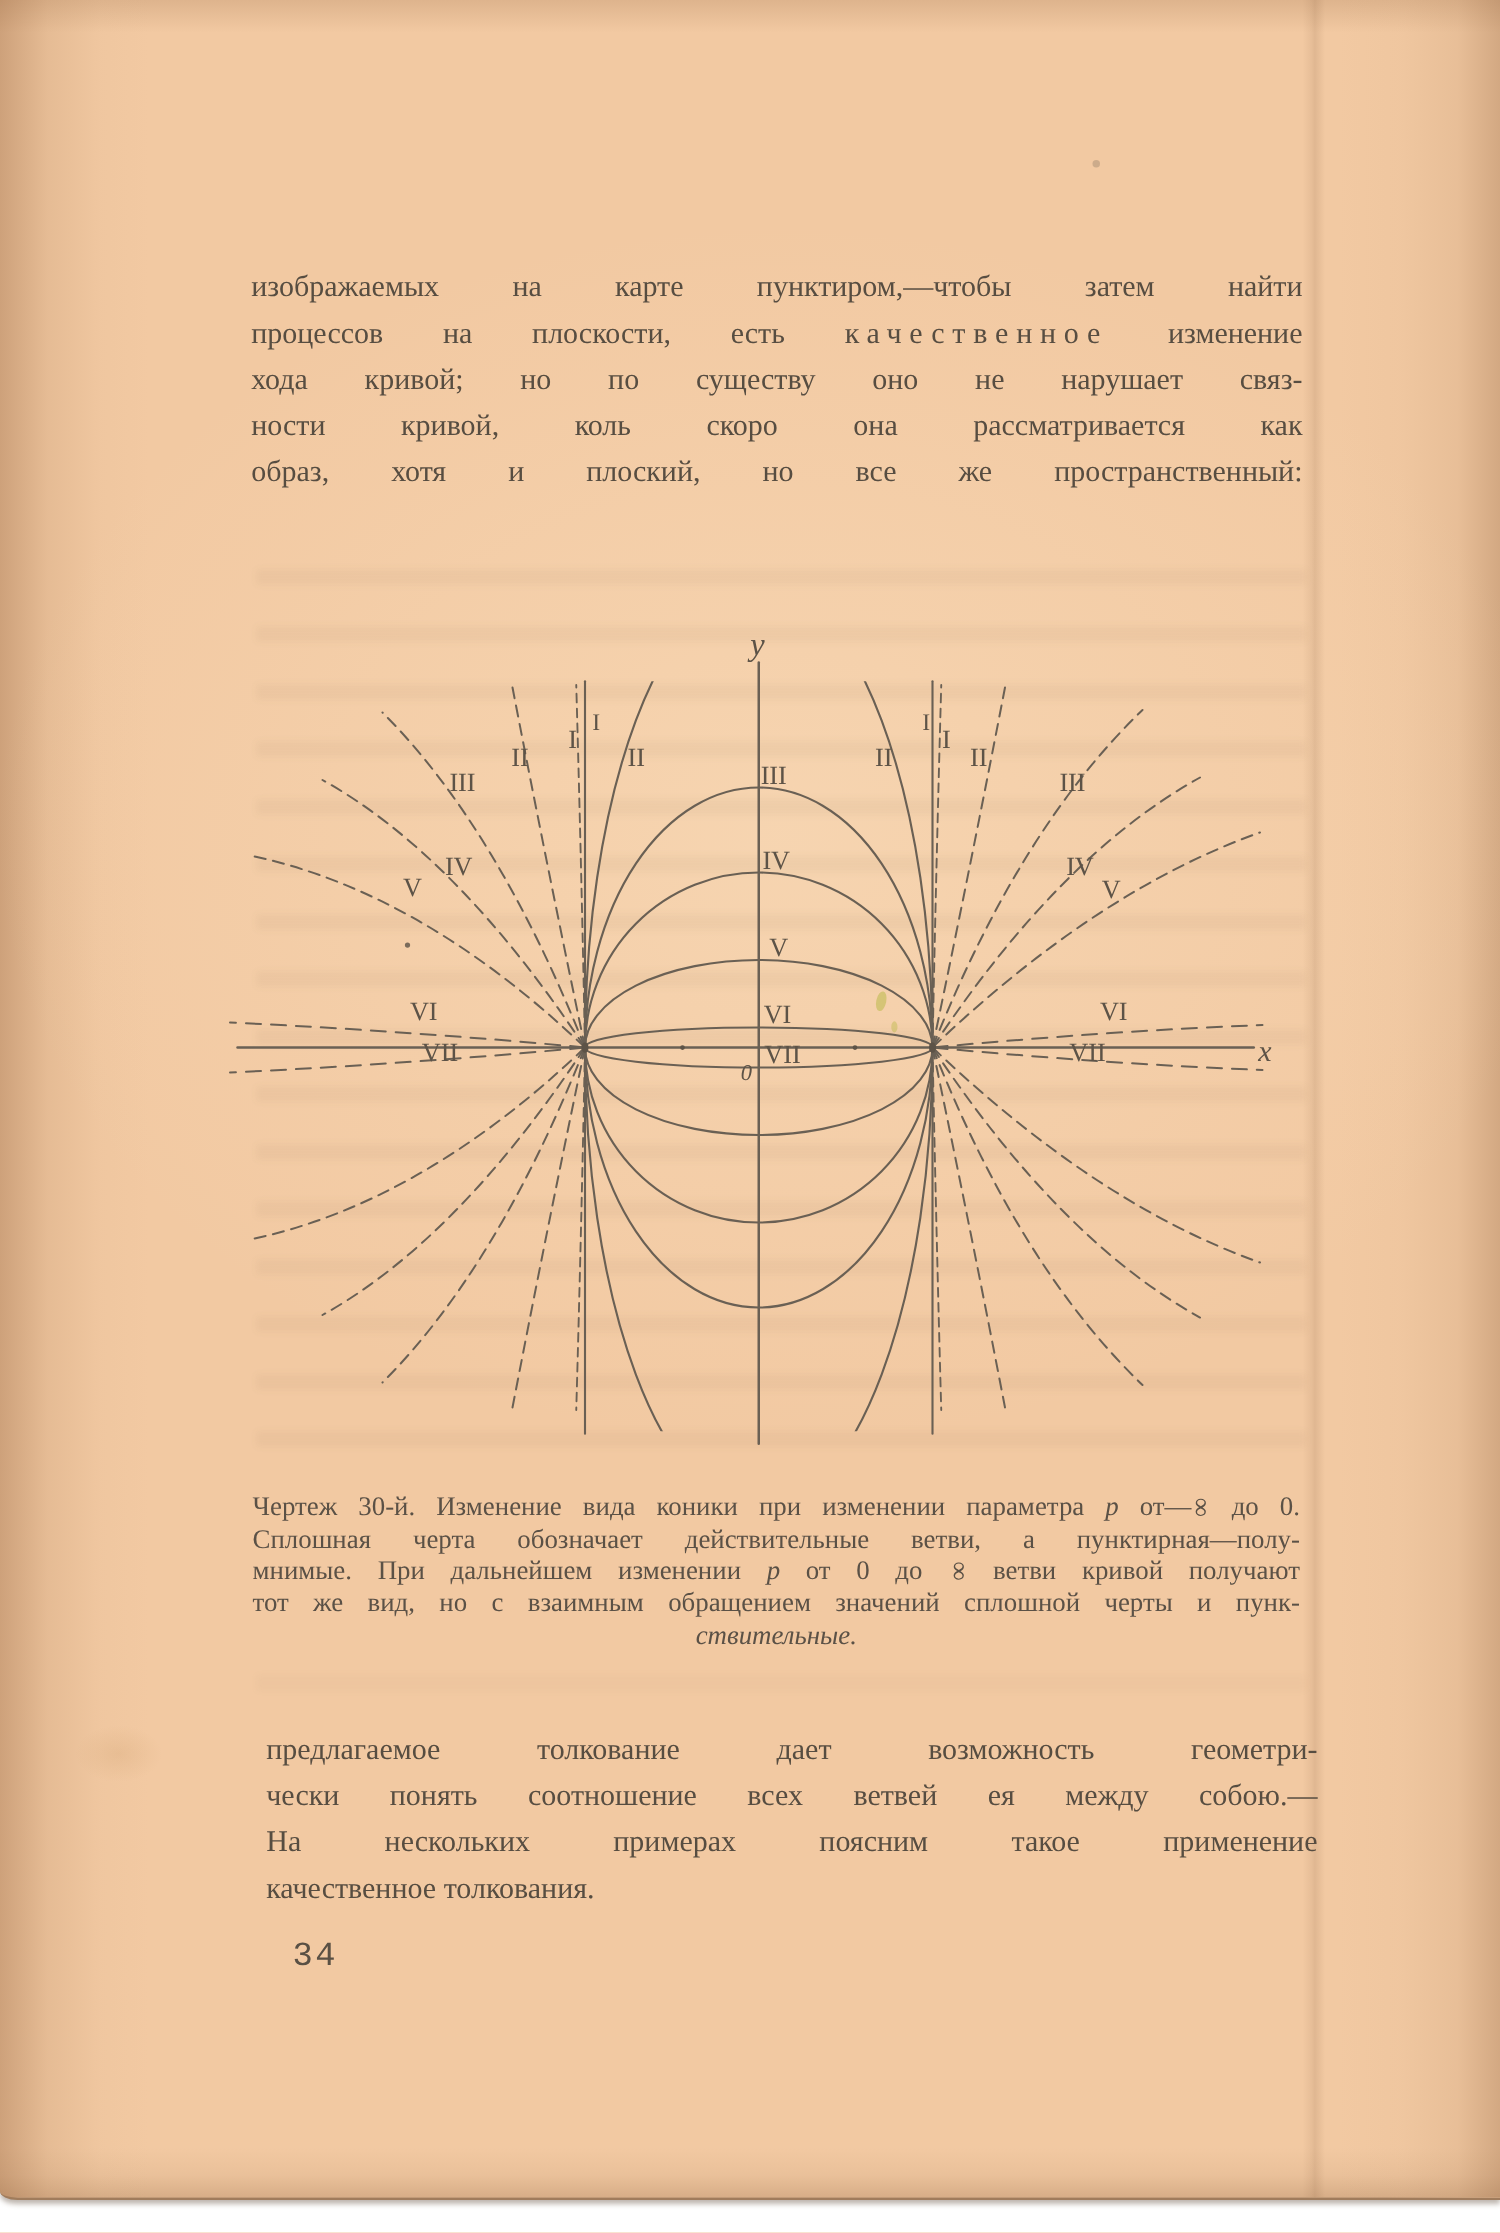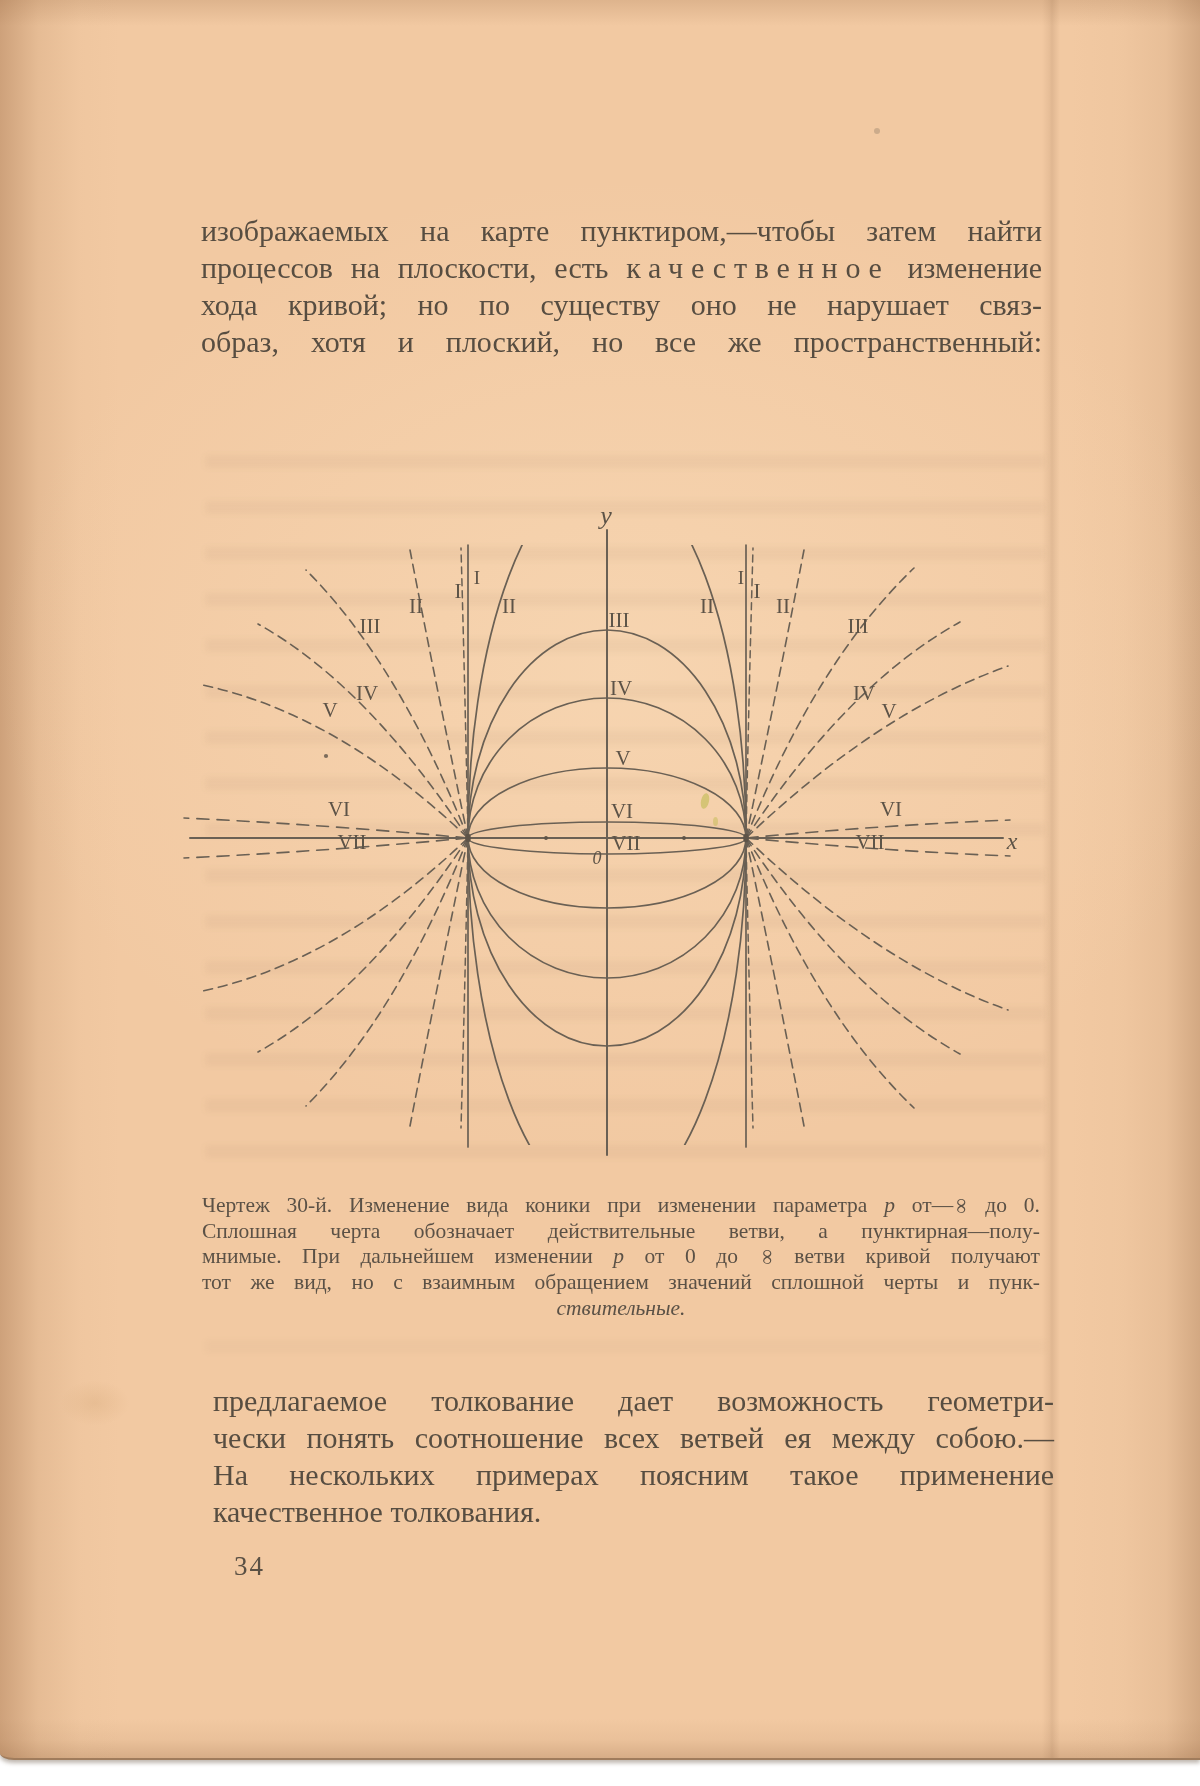--- a/index.html
+++ b/index.html
@@ -26,21 +26,21 @@
     background:linear-gradient(90deg, rgba(120,80,50,0), rgba(120,80,50,.09) 40%, rgba(120,80,50,.15) 55%, rgba(120,80,50,0));
   }
   
   .ghost{
     position:absolute;filter:blur(3px);opacity:.75;
     background:repeating-linear-gradient(180deg,
       rgba(148,118,88,.10) 0px, rgba(148,118,88,.10) 13px,
       rgba(148,118,88,0) 13px, rgba(148,118,88,0) 46px);
   }
   .para{position:absolute;color:#574d41;}
-  .top-para,.bottom-para{font-size:30px;}
+  .top-para,.bottom-para{font-size:24px;}
   .top-para .jline,.bottom-para .jline{line-height:37px;}
   .jline{text-align:justify;text-align-last:justify;white-space:normal;}
   .jline.last{text-align-last:left;}
   .jline.center{text-align:center;text-align-last:center;font-style:italic;}
   .spaced{letter-spacing:.26em;}
   .caption{font-size:21.5px;color:#5b5146;}
   .caption .jline{line-height:25.7px;}
   .mvar{font-style:italic;}
   .inf{display:inline-block;transform:rotate(90deg);font-style:normal;}
   .page-num{position:absolute;font-size:27px;color:#5a5044;letter-spacing:2px;}
@@ -55,20 +55,21 @@
 <div class="page">
 
   <div class="crease" style="left:1042px;"></div>
   <div class="ghost" style="left:205px;top:455px;width:840px;height:725px;"></div>
   <div class="ghost" style="left:205px;top:1340px;width:840px;height:40px;opacity:.45;"></div>
 
   <div class="para top-para" style="left:201px;top:212px;width:841px;">
     <div class="jline">изображаемых на карте пунктиром,—чтобы затем найти</div>
     <div class="jline"><span>процессов на плоскости, есть </span><span class="spaced">качественное</span><span> изменение</span></div>
     <div class="jline">хода кривой; но по существу оно не нарушает связ-</div>
+    <div class="jline">ности кривой, коль скоро она рассматривается как</div>
     <div class="jline">образ, хотя и плоский, но все же пространственный:</div>
   </div>
 
   <svg style="position:absolute;left:0;top:0;" width="1200" height="1786" viewBox="0 0 1200 1786">
     <defs>
       <clipPath id="clipII">
           <rect x="175" y="545" width="840" height="600"></rect>
         </clipPath>
     </defs>
 
@@ -179,14 +180,14 @@
     <div class="jline center">ствительные.</div>
   </div>
 
   <div class="para bottom-para" style="left:213px;top:1382px;width:841px;">
     <div class="jline">предлагаемое толкование дает возможность геометри-</div>
     <div class="jline">чески понять соотношение всех ветвей ея между собою.—</div>
     <div class="jline">На нескольких примерах поясним такое применение</div>
     <div class="jline last">качественное толкования.</div>
   </div>
 
-  <div class="page-num" style="left:234px;top:1551px;">34</div>
+  <div class="page-num" style="left:234px;top:1551px;font-family:Liberation Mono, monospace;">34</div>
 </div>
 
 </body></html>

